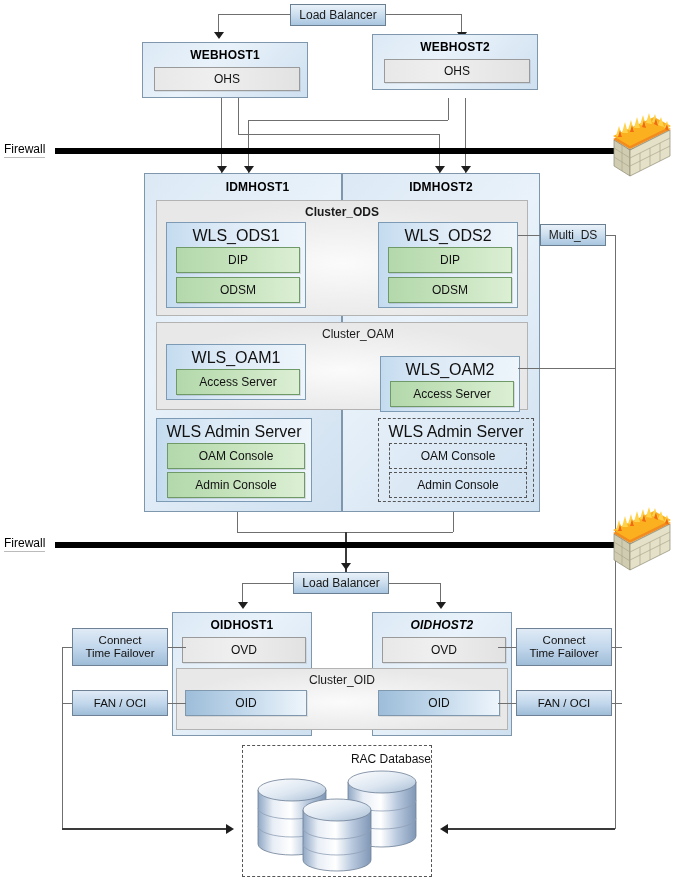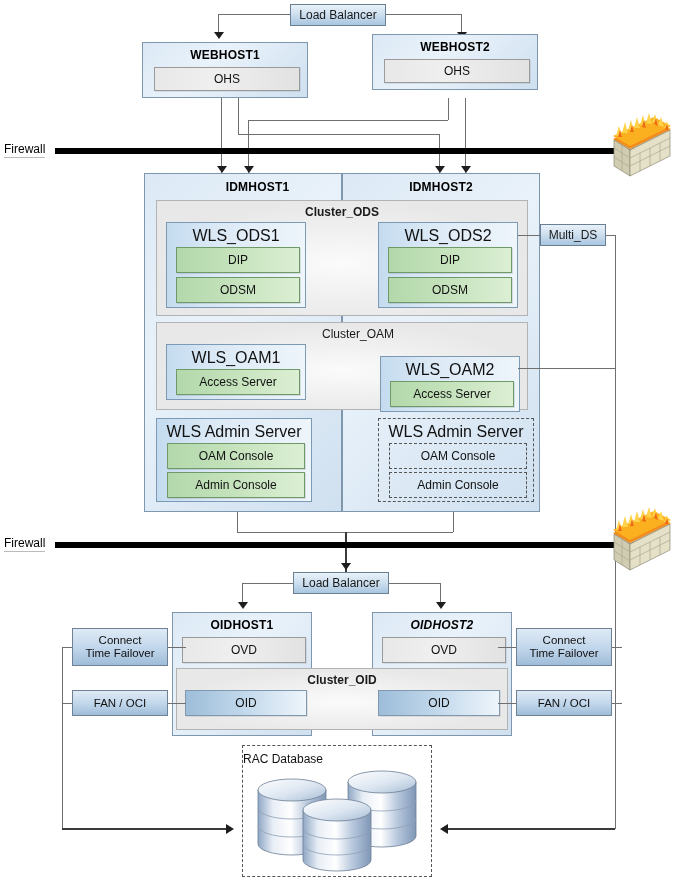--- a/index.html
+++ b/index.html
@@ -85,21 +85,21 @@
     border-left:8px solid #1e1e1e;}
 
   
   .fwline{position:absolute;height:6px;background:#000;}
   .fwlabel{position:absolute;font-size:12px;color:#000;background:#fff;
     border-bottom:1px solid #bbb;padding-bottom:1px;}
   .fwicon{position:absolute;width:66px;height:70px;}
 
   
   .racwrap{border:1.6px dashed #555;}
-  .ractitle{font-size:12px;color:#111;text-align:left;}
+  .ractitle{font-size:12px;color:#111;text-align:right;}
 </style>
 </head>
 <body>
 
 <div id="canvas">
 
   <div class="abs lb" style="left:290px;top:4px;width:96px;height:22px;">
     <span>Load Balancer</span>
   </div>
 
@@ -316,21 +316,21 @@
     </div>
   </div>
   <div class="abs hostbox" style="left:372px;top:612px;width:140px;height:124px;">
     <div class="hosttitle" style="margin-top:5px;font-style:italic;">OIDHOST2</div>
     <div class="greybtn" style="position:absolute;left:9px;top:24px;width:122px;height:24px;">
       <span>OVD</span>
     </div>
   </div>
 
   <div class="abs greybay radial" style="left:176px;top:668px;width:332px;height:62px;">
-    <div class="baytitle" style="margin-top:4px;font-weight:bold;">Cluster_OID</div>
+    <div class="baytitle" style="margin-top:4px;">Cluster_OID</div>
   </div>
   <div class="bluebtn abs" style="left:185px;top:690px;width:122px;height:26px;">
     <span>OID</span>
   </div>
   <div class="bluebtn abs" style="left:378px;top:690px;width:122px;height:26px;">
     <span>OID</span>
   </div>
 
   <div class="abs sidechip" style="left:72px;top:628px;width:96px;height:38px;flex-direction:column;">
     <span>Connect</span>

